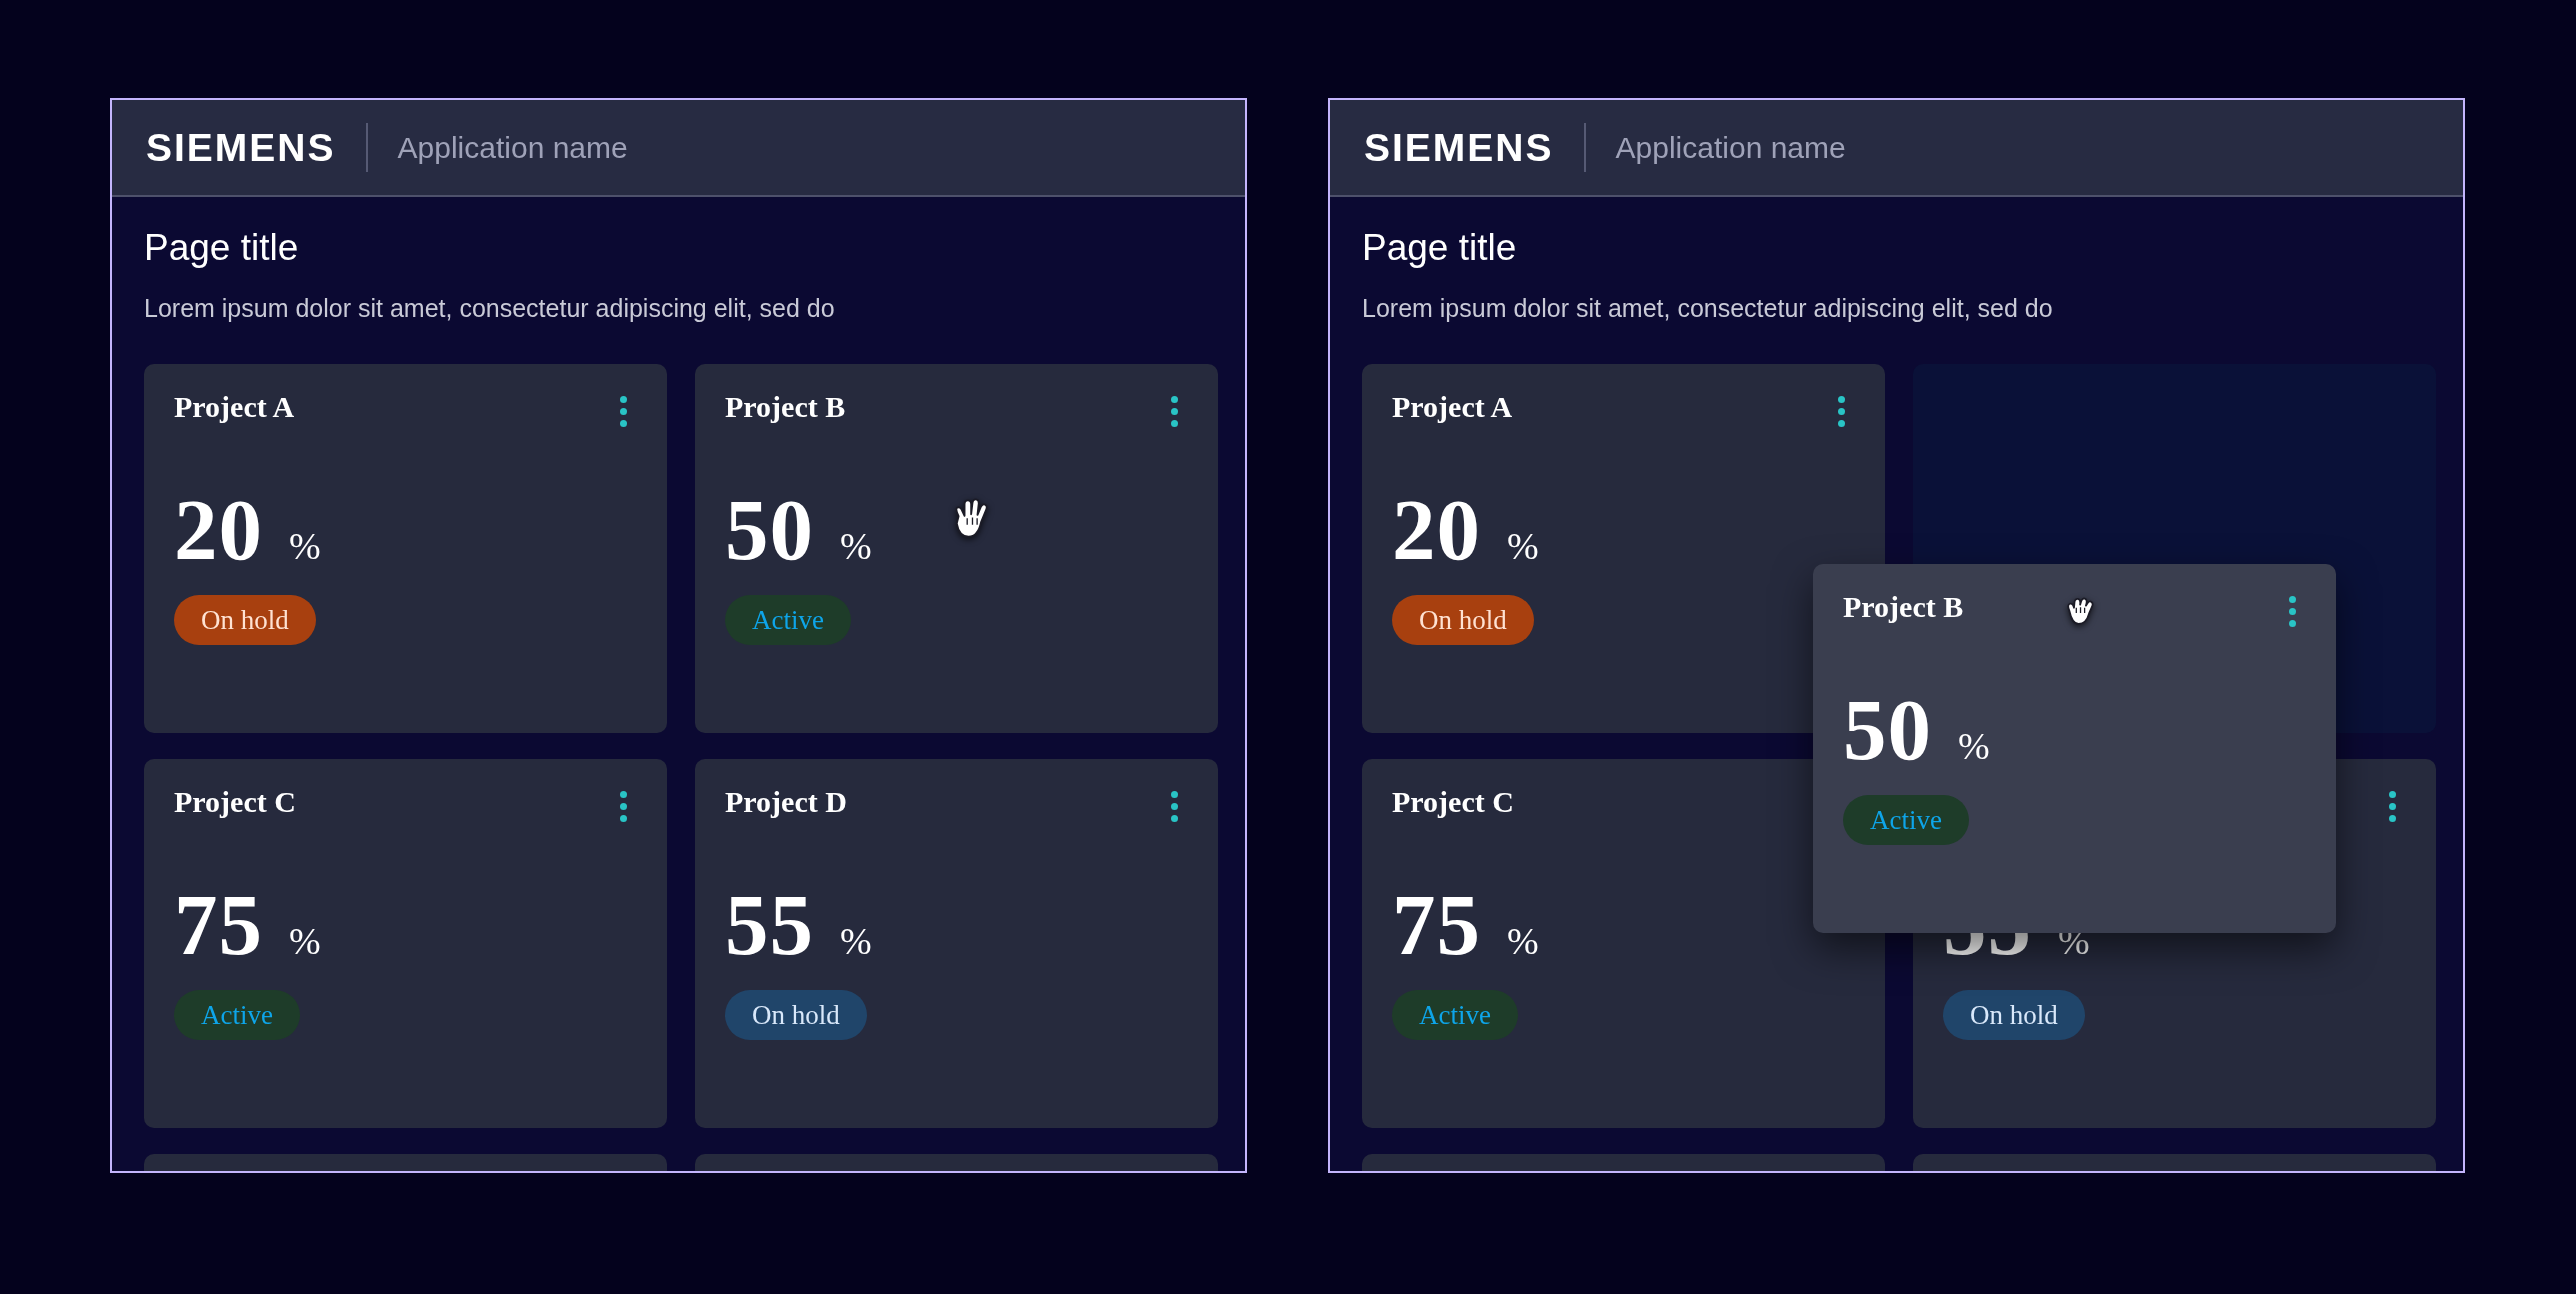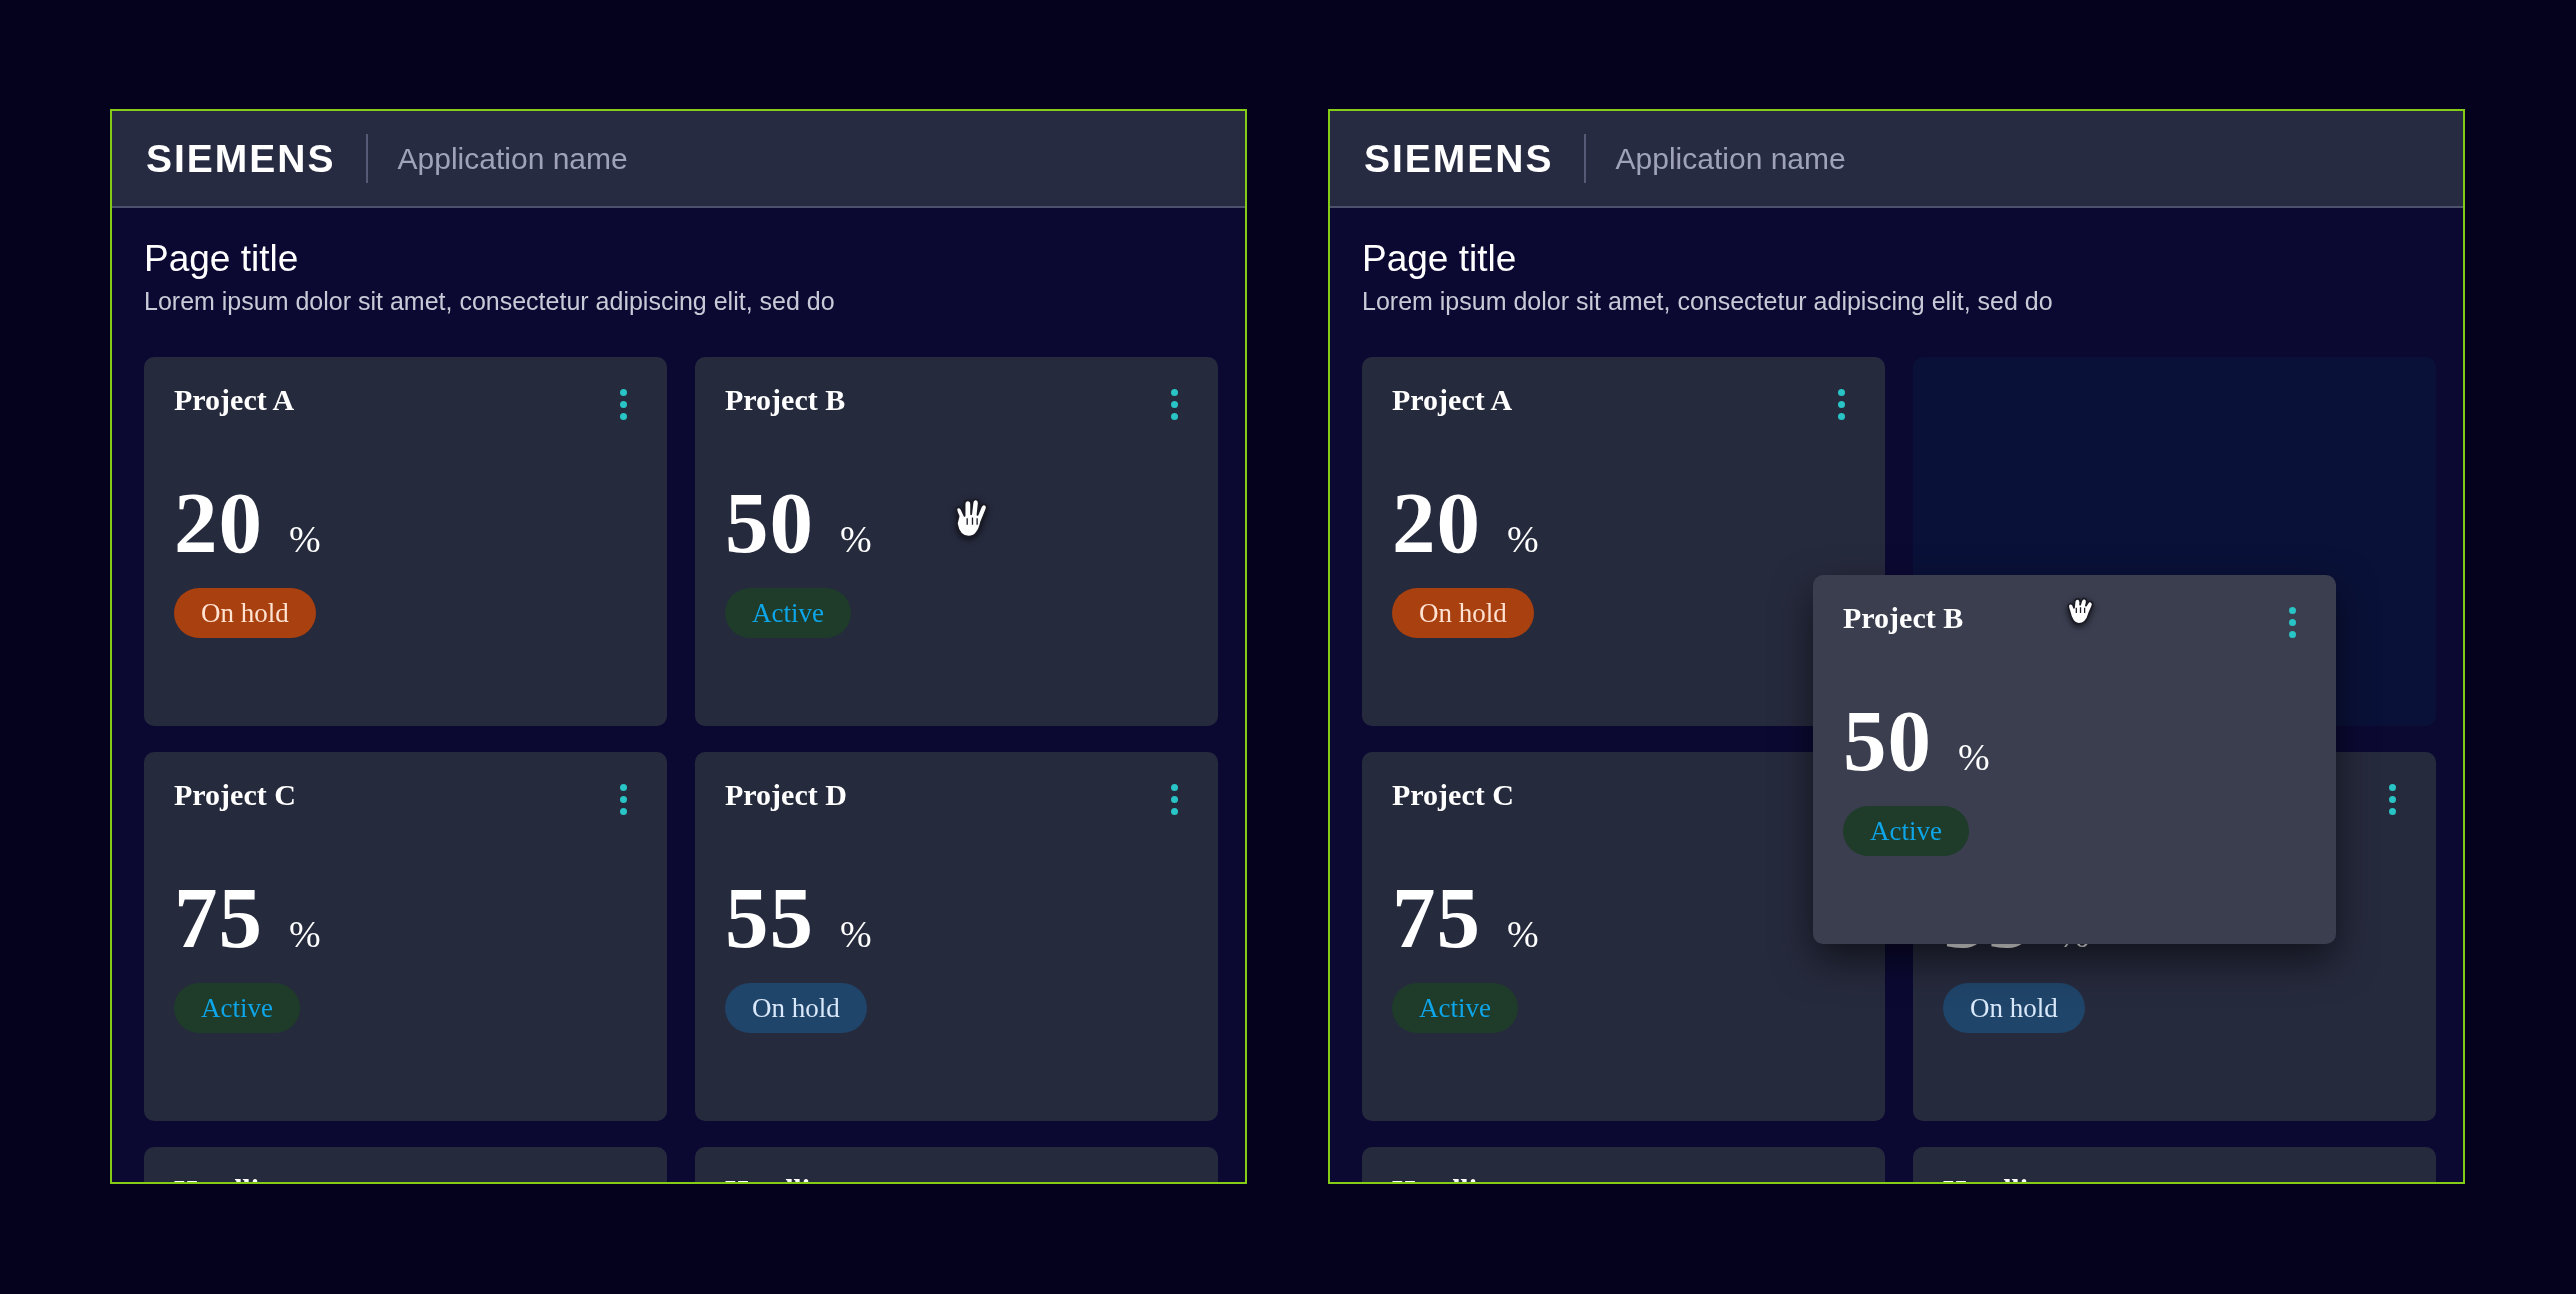--- a/index.html
+++ b/index.html
@@ -7,24 +7,24 @@
   body {
     background:#04021d;
     font-family:"Liberation Sans", sans-serif;
     position:relative;
     overflow:hidden;
     color:#fff;
   }
 
   
   .panel {
-    position:absolute; top:109px;
+    position:absolute; top:98px;
     width:1137px; height:1075px;
     background:#0b0932;
-    border:2px solid #84cc16;
+    border:2px solid #c4b5fd;
     overflow:hidden;
   }
   .panel.left  { left:110px; }
   .panel.right { left:1328px; }
 
   
   .app-header {
     height:97px;
     background:#272b42;
     border-bottom:2px solid #4e516b;
@@ -43,21 +43,21 @@
     font-size:30px; font-weight:300; color:#9fa2b8;
   }
 
   
   .panel-body { padding:0 32px; position:relative; }
   .page-title {
     margin-top:30px;
     font-size:37px; font-weight:400; color:#ffffff;
   }
   .page-subtitle {
-    margin-top:7px;
+    margin-top:25px;
     font-size:25px; font-weight:400; color:#c9cad7;
   }
 
   
   .grid {
     margin-top:41px;
     display:grid;
     grid-template-columns:523px 523px;
     column-gap:28px;
     row-gap:26px;

